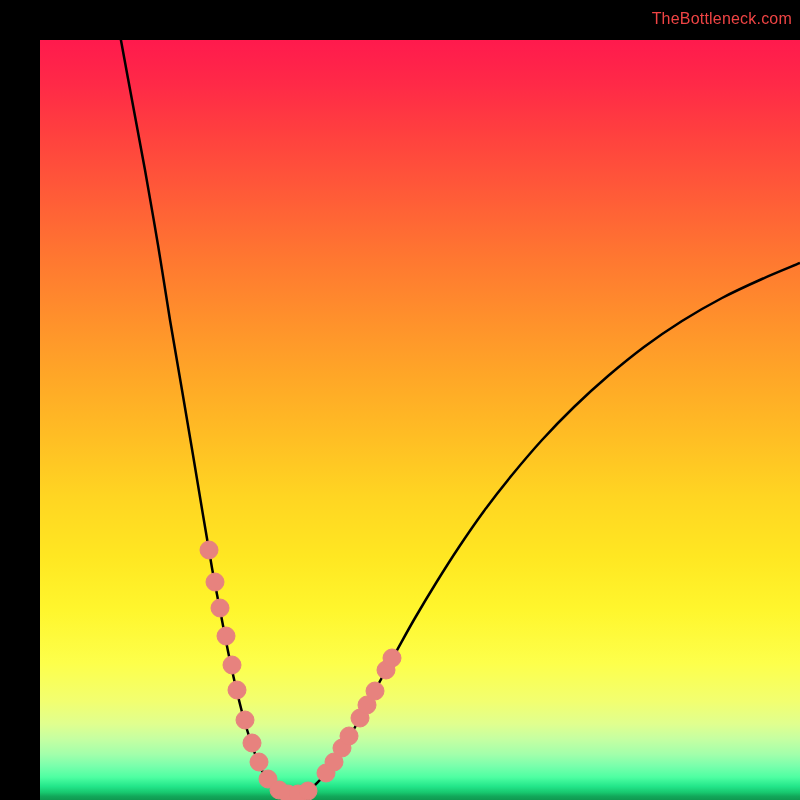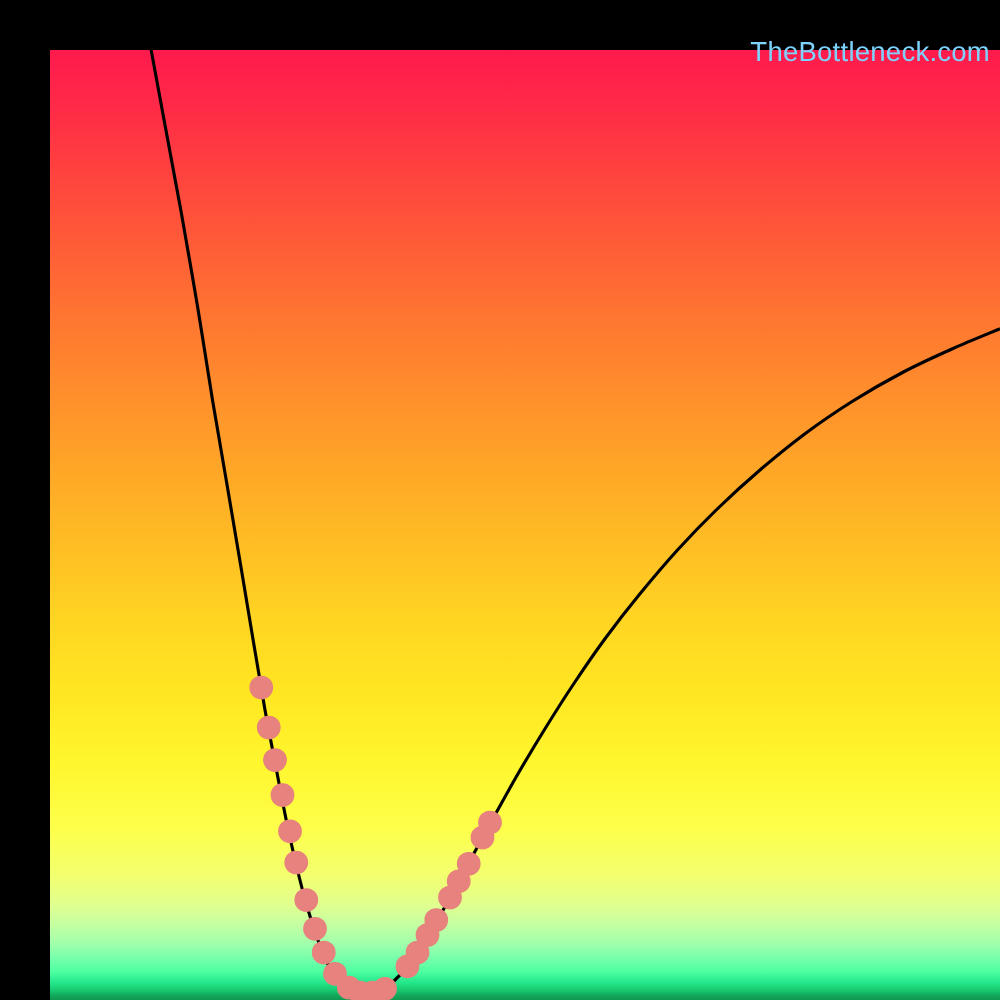--- a/index.html
+++ b/index.html
@@ -45,25 +45,24 @@
       #23e68a 98.2%,
       #18c86f 99%,
       #12a85a 99.5%,
       #0f9850 100%
     );
   }
   .watermark {
     position: absolute;
     top: 10px;
     right: 8px;
-    color: #7dd3fc;
-    font-size: 22px;
+    color: #ef4444;
+    font-size: 16px;
     letter-spacing: 0.2px;
     user-select: none;
-    margin-top: 19px;
   }
   svg {
     position: absolute;
     left: 0;
     top: 0;
   }
   .curve {
     fill: none;
     stroke: #000;
     stroke-width: 2.5;

